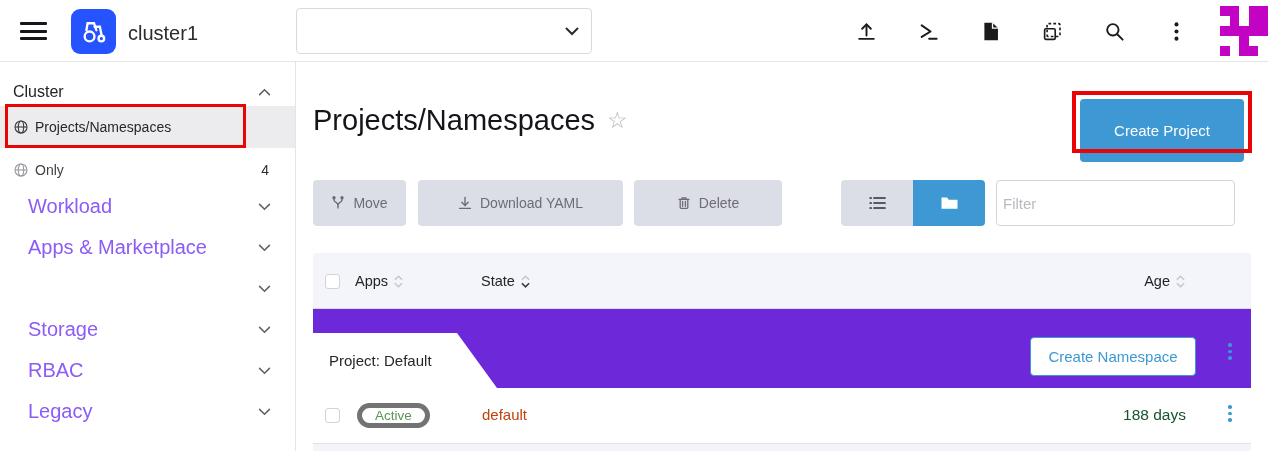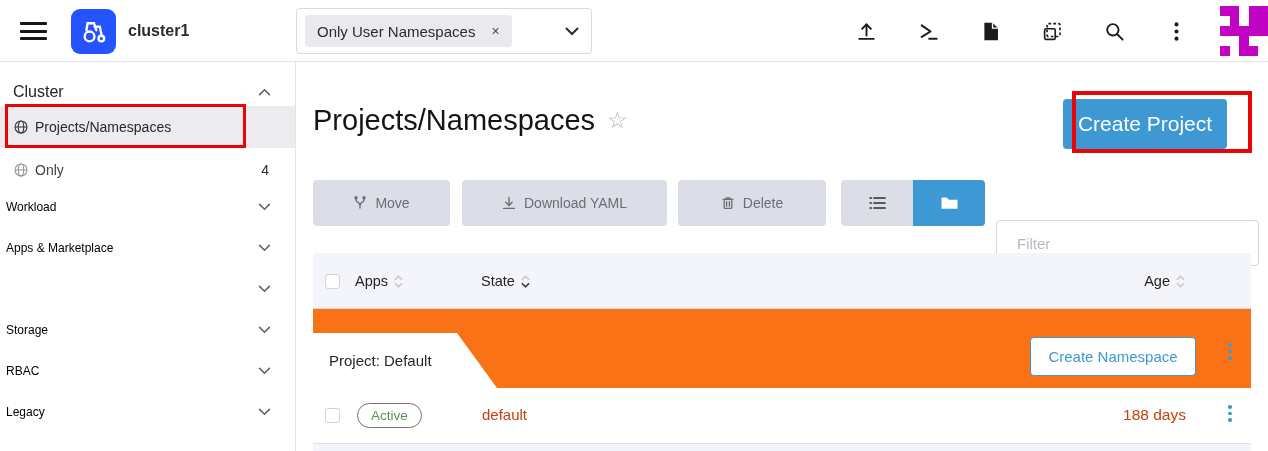--- a/index.html
+++ b/index.html
@@ -8,21 +8,21 @@
     font-family: "Liberation Sans", sans-serif;
     background:#fff; color:#27272a; position:relative; overflow:hidden;
   }
   svg { display:block; }
 
   
   .topbar { position:absolute; left:0; top:0; width:1268px; height:62px; background:#fff; border-bottom:1px solid #e5e5e9; }
   .hamburger { position:absolute; left:20px; top:22px; width:27px; height:18px; display:flex; flex-direction:column; justify-content:space-between; cursor:pointer; }
   .hamburger span { height:3px; background:#17171b; border-radius:1px; }
   .brand-logo { position:absolute; left:71px; top:9px; width:45px; height:45px; border-radius:9px; background:#2453ff; display:flex; align-items:center; justify-content:center; }
-  .cluster-name { position:absolute; left:128px; top:22px; font-size:16px; color:#2b2b30;font-weight:bold; }
+  .cluster-name { position:absolute; left:128px; top:22px; font-size:20px; color:#2b2b30; }
 
   .ns-dropdown { position:absolute; left:296px; top:8px; width:296px; height:46px; border:1px solid #d9d9df; border-radius:4px; background:#fff; display:flex; align-items:center; padding:0 12px 0 8px; }
   .ns-tag { background:#e9e9ee; border-radius:4px; height:32px; display:flex; align-items:center; padding:0 12px; font-size:15px; color:#2b2b30; gap:16px; }
   .ns-tag .x { color:#4c4c52; font-size:14px; cursor:pointer; }
   .ns-caret { margin-left:auto; }
 
   .top-icons { position:absolute; right:78px; top:0; height:62px; display:flex; align-items:center; gap:34px; }
   .icon-btn { width:28px; height:28px; display:flex; align-items:center; justify-content:center; cursor:pointer; color:#1b1b1f; }
 
   .avatar { position:absolute; right:0; top:6px; width:48px; height:50px; display:grid; grid-template-columns:repeat(5,1fr); grid-template-rows:repeat(5,1fr); cursor:pointer; }
@@ -30,69 +30,69 @@
 
   
   .sidebar { position:absolute; left:0; top:62px; width:296px; height:389px; background:#fff; border-right:1px solid #e5e5e9; }
   .side-header { position:absolute; left:0; top:12px; width:100%; height:36px; display:flex; align-items:center; padding:0 24px 0 13px; font-size:16px; color:#232328; cursor:pointer; }
   .side-header .caret { margin-left:auto; color:#62626a; }
   .side-item { position:absolute; left:0; width:295px; display:flex; align-items:center; padding:0 26px 0 14px; font-size:14px; cursor:pointer; gap:7px; }
   .side-item.selected { top:44px; height:42px; background:#ececef; color:#27272c; }
   .side-item.nodes { top:90px; height:36px; color:#3f3f46; }
   .side-item .count { margin-left:auto; font-size:14px; color:#2b2b30; }
   .side-groups { position:absolute; top:124px; left:0; width:295px; }
-  .side-group { height:41px; display:flex; align-items:center; padding:0 24px 0 6px; font-size:12px; color:#000000; cursor:pointer; }
+  .side-group { height:41px; display:flex; align-items:center; padding:0 24px 0 28px; font-size:20px; color:#8b5cf6; cursor:pointer; }
   .side-group .caret { margin-left:auto; color:#62626a; }
 
   
   .main { position:absolute; left:296px; top:62px; width:972px; height:389px; background:#fff; }
   .page-title-row { position:absolute; left:17px; top:42px; display:flex; align-items:center; gap:12px; }
   .page-title { font-size:29px; font-weight:400; color:#141419; }
   .fav-star { font-size:23px; color:#b5b5bd; cursor:pointer; line-height:1; }
 
-  .btn-primary { position:absolute; left:767px; top:37px; width:164px; height:50px; background:#3d98d3; color:#fff; border:none; border-radius:4px; font-size:21px; font-family:inherit; cursor:pointer; }
+  .btn-primary { position:absolute; left:784px; top:37px; width:164px; height:63px; background:#3d98d3; color:#fff; border:none; border-radius:4px; font-size:15px; font-family:inherit; cursor:pointer; }
 
   .toolbar { position:absolute; left:17px; top:118px; height:46px; display:flex; }
   .btn-disabled { height:46px; background:#dcdee7; color:#6c6c76; border:none; border-radius:4px; font-size:14px; font-family:inherit; display:flex; align-items:center; justify-content:center; gap:8px; }
-  .btn-move { width:137px; margin-right:12px; }
+  .btn-move { width:93px; margin-right:12px; }
   .btn-yaml { width:205px; margin-right:11px; }
   .btn-del  { width:148px; }
 
   .view-toggle { position:absolute; left:545px; top:118px; width:144px; height:46px; display:flex; border-radius:4px; overflow:hidden; }
   .view-toggle .seg { width:72px; display:flex; align-items:center; justify-content:center; cursor:pointer; }
   .seg-list { background:#dcdee7; color:#2e2e33; }
   .seg-group { background:#3d98d3; color:#fff; }
 
-  .filter-input { position:absolute; left:700px; top:118px; width:263px; height:46px; border:1px solid #d4d4da; border-radius:4px; font-size:15px; font-family:inherit; padding:0 20px; color:#2b2b30;margin-top:40px; }
+  .filter-input { position:absolute; left:700px; top:118px; width:239px; height:46px; border:1px solid #d4d4da; border-radius:4px; font-size:15px; font-family:inherit; padding:0 6px; color:#2b2b30; }
   .filter-input::placeholder { color:#b9b9c1; }
 
   
   .table { position:absolute; left:17px; top:191px; width:938px; }
   .t-head { position:relative; height:56px; background:#f4f5fa; border-radius:4px 4px 0 0; border-bottom:1px solid #d9d9de; }
   .checkbox { width:15px; height:15px; background:#fff; border:1px solid #d2d2da; border-radius:3px; cursor:pointer; }
   .t-head .checkbox { position:absolute; left:12px; top:21px; }
   .col { position:absolute; top:0; height:56px; display:flex; align-items:center; gap:6px; font-size:14.5px; color:#232327; cursor:pointer; }
   .col-state { left:42px; } .col-name { left:168px; } .col-age { right:66px; }
   .sorter { display:flex; flex-direction:column; gap:1px; }
   .sorter svg { color:#c4c4cb; }
   .sorter svg.active { color:#3a3a41; }
 
-  .t-group { position:relative; height:79px; background:#f97316; }
+  .t-group { position:relative; height:79px; background:#6d28d9; }
   .group-tab { position:absolute; left:0; bottom:0; width:184px; height:55px; background:#fff;
     clip-path: polygon(0 0, 144px 0, 184px 100%, 0 100%); display:flex; align-items:center; padding-left:16px; font-size:15px; color:#27272a; }
   .btn-outline { position:absolute; right:55px; top:28px; width:166px; height:39px; background:#fff; border:1px solid #3d98d3; border-radius:4px; color:#3d98d3; font-size:15px; font-family:inherit; cursor:pointer; }
   .kebab { display:flex; flex-direction:column; gap:3px; align-items:center; cursor:pointer; width:16px; }
   .kebab i { width:3.5px; height:3.5px; border-radius:50%; background:#3d98d3; }
   .t-group .kebab { position:absolute; right:13px; top:34px; }
 
   .t-row { position:relative; height:55px; background:#fff; }
   .t-row .checkbox { position:absolute; left:12px; top:20px; }
-  .state-badge { position:absolute; left:44px; top:15px; height:25px; padding:0 13px; display:flex; align-items:center; border:1px solid #737373; border-radius:13px; color:#589556; font-size:13.5px; }
+  .state-badge { position:absolute; left:44px; top:15px; height:25px; padding:0 13px; display:flex; align-items:center; border:5px solid #737373; border-radius:13px; color:#589556; font-size:13.5px; }
   .row-link { position:absolute; left:169px; top:18px; font-size:15px; color:#c2410c; text-decoration:none; cursor:pointer; }
-  .row-age { position:absolute; right:65px; top:18px; font-size:15.5px; color:#c2410c; }
+  .row-age { position:absolute; right:65px; top:18px; font-size:15.5px; color:#14532d; }
   .t-row .kebab { position:absolute; right:13px; top:17px; }
   .t-strip { height:8px; background:#f4f5fa; border-top:1px solid #e2e2e6; }
 
   
   .annot { position:absolute; border:4px solid #e90505; pointer-events:none; }
   .annot-sidebar { left:5px; top:104px; width:241px; height:44px; border-width:3.5px; }
   .annot-button { left:1072px; top:91px; width:180px; height:62px; }
 </style>
 </head>
 <body>
@@ -108,24 +108,20 @@
     <svg width="28" height="28" viewBox="0 0 24 24" fill="none" stroke="#fff" stroke-width="2" stroke-linecap="round">
       <circle cx="8.2" cy="15.8" r="4.2"></circle>
       <circle cx="18.3" cy="17.6" r="2.4"></circle>
       <path d="M5.5 10.5 L6.5 4.5 H12 L14 10.5"></path>
       <path d="M12.5 7.5 H17 L18.5 14.5"></path>
     </svg>
   </div>
   <div class="cluster-name">cluster1</div>
 
   <div class="ns-dropdown">
-    <div class="ns-tag">
-      <span>Only User Namespaces</span>
-      <span class="x">×</span>
-    </div>
     <svg class="ns-caret" width="14" height="9" viewBox="0 0 14 9" fill="none" stroke="#2b2b30" stroke-width="2" stroke-linecap="round">
         <path d="M1.5 1.5 L7 7 L12.5 1.5"></path>
       </svg>
   </div>
 
   <div class="top-icons">
     <div class="icon-btn">
       <svg width="19" height="19" viewBox="0 0 14 14" fill="none" stroke="currentColor" stroke-width="1.4" stroke-linecap="round">
           <path d="M7 10 V2.2"></path>
           <path d="M3.8 5 L7 1.8 L10.2 5"></path>

